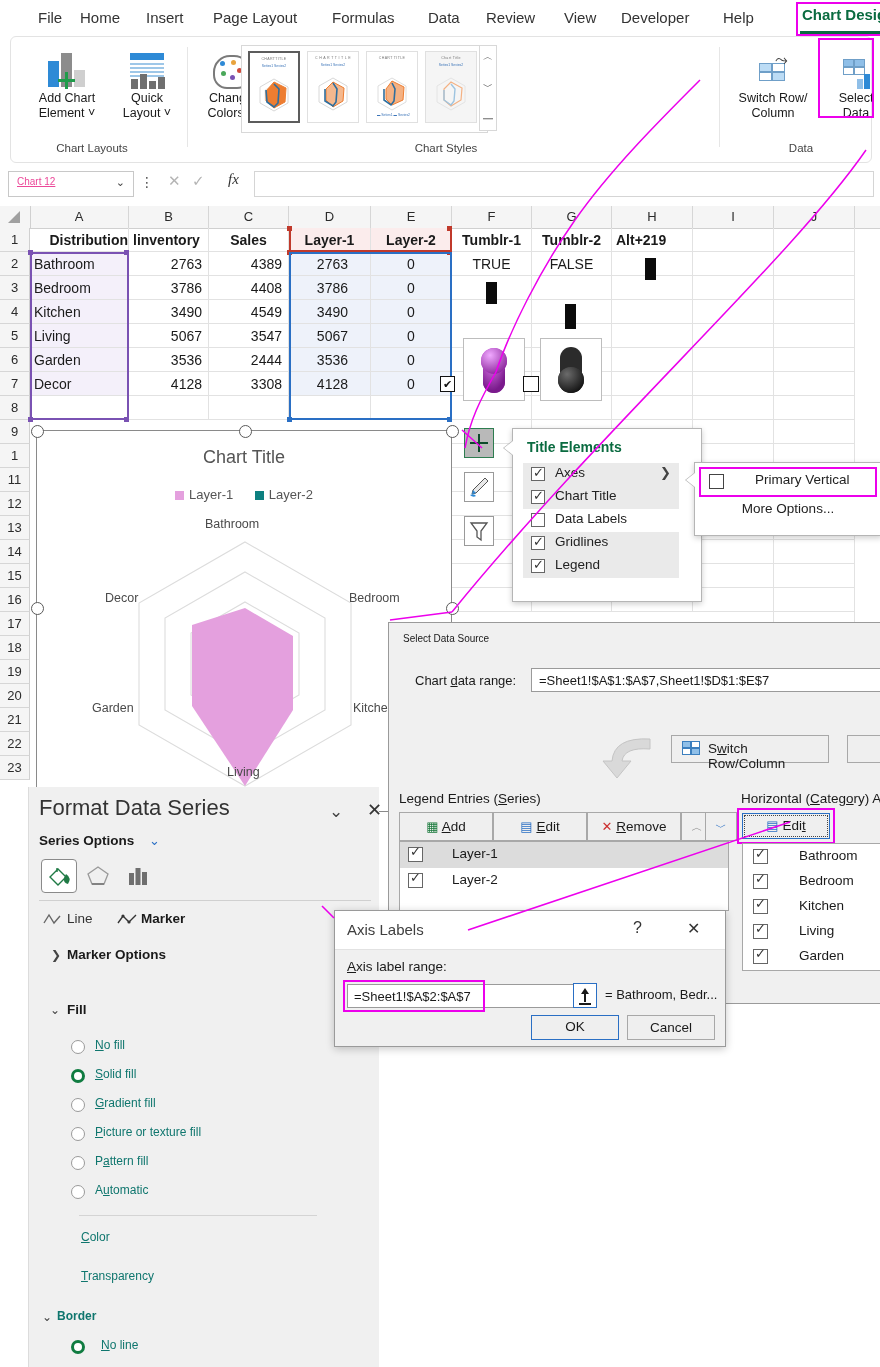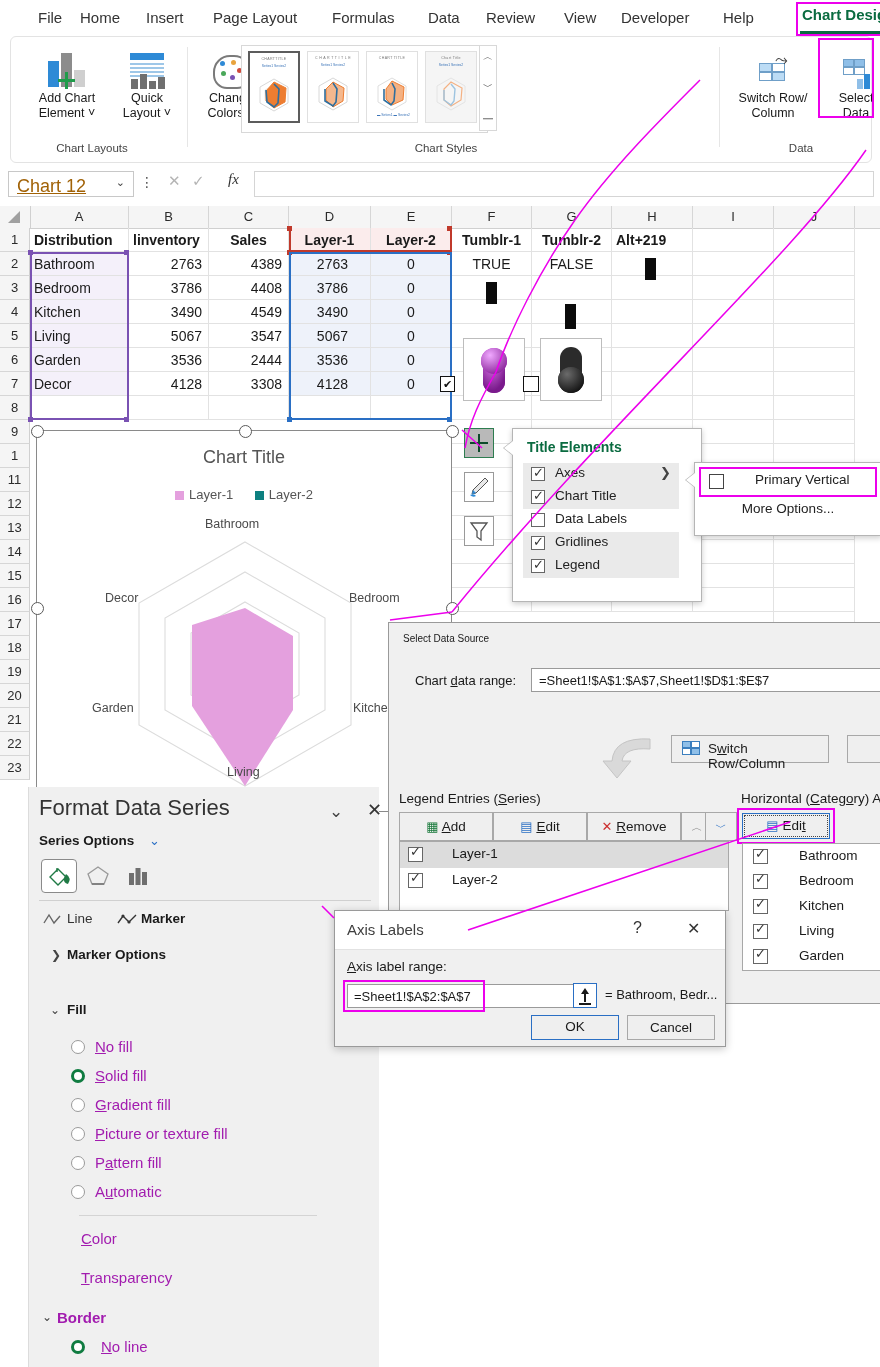--- a/index.html
+++ b/index.html
@@ -59,21 +59,21 @@
   .st-leg{position:absolute;top:11px;left:0;width:100%;text-align:center;font-size:3.4px;color:#3b74b8;}
   .st-hex{position:absolute;left:50%;top:22px;transform:translateX(-50%);}
   #style-scroll{position:absolute;left:468px;top:8px;width:18px;height:86px;border:1px solid #d8d8d8;background:#fff;box-sizing:border-box;}
   .sc-btn{position:absolute;left:0;width:16px;text-align:center;font-size:10px;color:#444;}
 
   #sel-data-hl{position:absolute;left:818px;top:38px;width:56px;height:80px;border:2.5px solid #ec00ec;box-sizing:border-box;}
 
   
   #formula-bar{position:absolute;left:0;top:168px;width:880px;height:34px;background:#fff;}
   #namebox{position:absolute;left:8px;top:3px;width:126px;height:26px;border:1px solid #c8c8c8;background:#fff;box-sizing:border-box;}
-  #namebox-text{position:absolute;left:8px;top:4px;font-size:18px;color:#a16207;text-decoration:underline;}
+  #namebox-text{position:absolute;left:8px;top:4px;font-size:10px;color:#ec4899;text-decoration:underline;}
   #namebox-caret{position:absolute;right:8px;top:4px;font-size:11px;color:#444;}
   #name-dots{position:absolute;left:140px;top:6px;font-size:14px;color:#555;letter-spacing:0;}
   #fb-x{position:absolute;left:168px;top:4px;font-size:15px;color:#b4b4b4;}
   #fb-check{position:absolute;left:192px;top:4px;font-size:15px;color:#b4b4b4;}
   #fb-fx{position:absolute;left:228px;top:3px;font-size:15px;color:#333;font-style:italic;font-family:"Liberation Serif",serif;}
   #fb-input{position:absolute;left:254px;top:3px;width:620px;height:26px;border:1px solid #d5d5d5;background:#fff;box-sizing:border-box;}
 
   
   #grid{position:absolute;left:0;top:206px;width:880px;height:580px;background:#fff;overflow:hidden;}
   #colhdr{position:absolute;left:0;top:0;width:880px;height:22px;background:#f5f5f5;border-bottom:1px solid #d0d0d0;}
@@ -190,21 +190,21 @@
   .fds-tab{position:absolute;top:72px;width:36px;height:34px;box-sizing:border-box;}
   .fds-tab.sel{border:1px solid #8a8a8a;background:#fff;border-radius:4px;}
   #fds-tabline{position:absolute;left:10px;top:113px;width:332px;height:1px;background:#d0d0d0;}
   #fds-tabnotch{position:absolute;left:42px;top:106px;width:0;height:0;border-left:9px solid transparent;border-right:9px solid transparent;border-bottom:8px solid #f0f0f0;}
   .fds-sub{position:absolute;font-size:13.5px;color:#333;}
   .fds-sub.bold{font-weight:bold;color:#1a1a1a;}
   .fds-head{position:absolute;font-size:13.5px;font-weight:bold;color:#1a1a1a;}
   .fds-caret{position:absolute;font-size:12px;color:#444;}
   .radio{position:absolute;width:14px;height:14px;border:1.4px solid #9a9a9a;border-radius:50%;background:#fff;box-sizing:border-box;}
   .radio.on{border:3.4px solid #107c41;}
-  .rlbl{position:absolute;font-size:15px;color:#a21caf;}
+  .rlbl{position:absolute;font-size:12px;color:#0f766e;}
   .u{text-decoration:underline;}
   #color-hl{position:absolute;left:276px;top:1216px;width:72px;height:40px;border:2.5px solid #ec00ec;box-sizing:border-box;}
   #color-btn{position:absolute;left:282px;top:1222px;width:44px;height:28px;background:#fff;border:1px solid #b0b0b0;border-radius:3px;box-sizing:border-box;}
   #color-swatch{position:absolute;left:8px;top:18px;width:22px;height:5px;background:#e4a0de;}
   #color-caret{position:absolute;left:330px;top:1229px;font-size:12px;color:#333;}
   #transp-track{position:absolute;left:180px;top:1275px;width:66px;height:1.4px;background:#8a8a8a;}
   #transp-knob{position:absolute;left:179px;top:1269px;width:2.6px;height:13px;background:#555;}
   #transp-box{position:absolute;left:249px;top:1262px;width:92px;height:26px;background:#fff;border:1px solid #b0b0b0;border-radius:4px;box-sizing:border-box;}
   #transp-val{position:absolute;left:9px;top:4px;font-size:13.5px;color:#1a1a1a;}
   #transp-up{position:absolute;left:74px;top:-1px;font-size:11px;color:#444;}
@@ -408,21 +408,21 @@
   <div class="rowhdr" style="top:358px;height:24px;line-height:24px">15</div>
   <div class="rowhdr" style="top:382px;height:24px;line-height:24px">16</div>
   <div class="rowhdr" style="top:406px;height:24px;line-height:24px">17</div>
   <div class="rowhdr" style="top:430px;height:24px;line-height:24px">18</div>
   <div class="rowhdr" style="top:454px;height:24px;line-height:24px">19</div>
   <div class="rowhdr" style="top:478px;height:24px;line-height:24px">20</div>
   <div class="rowhdr" style="top:502px;height:24px;line-height:24px">21</div>
   <div class="rowhdr" style="top:526px;height:24px;line-height:24px">22</div>
   <div class="rowhdr" style="top:550px;height:24px;line-height:24px">23</div>
 
-  <div class="cell hdrrow txt" style="left:30px;top:22px;width:99px;height:24px;">
+  <div class="cell hdrrow txt" style="left:30px;top:22px;width:99px;height:24px;text-align:right;">
       <span class="inner">Distribution</span>
     </div>
   <div class="cell hdrrow txt" style="left:129px;top:22px;width:80px;height:24px;">
       <span class="inner">linventory</span>
     </div>
   <div class="cell hdrrow ctr" style="left:209px;top:22px;width:80px;height:24px;">
       <span class="inner">Sales</span>
     </div>
   <div class="cell hdrrow ctr" style="left:289px;top:22px;width:82px;height:24px;background:#fbecec;">
       <span class="inner">Layer-1</span>

